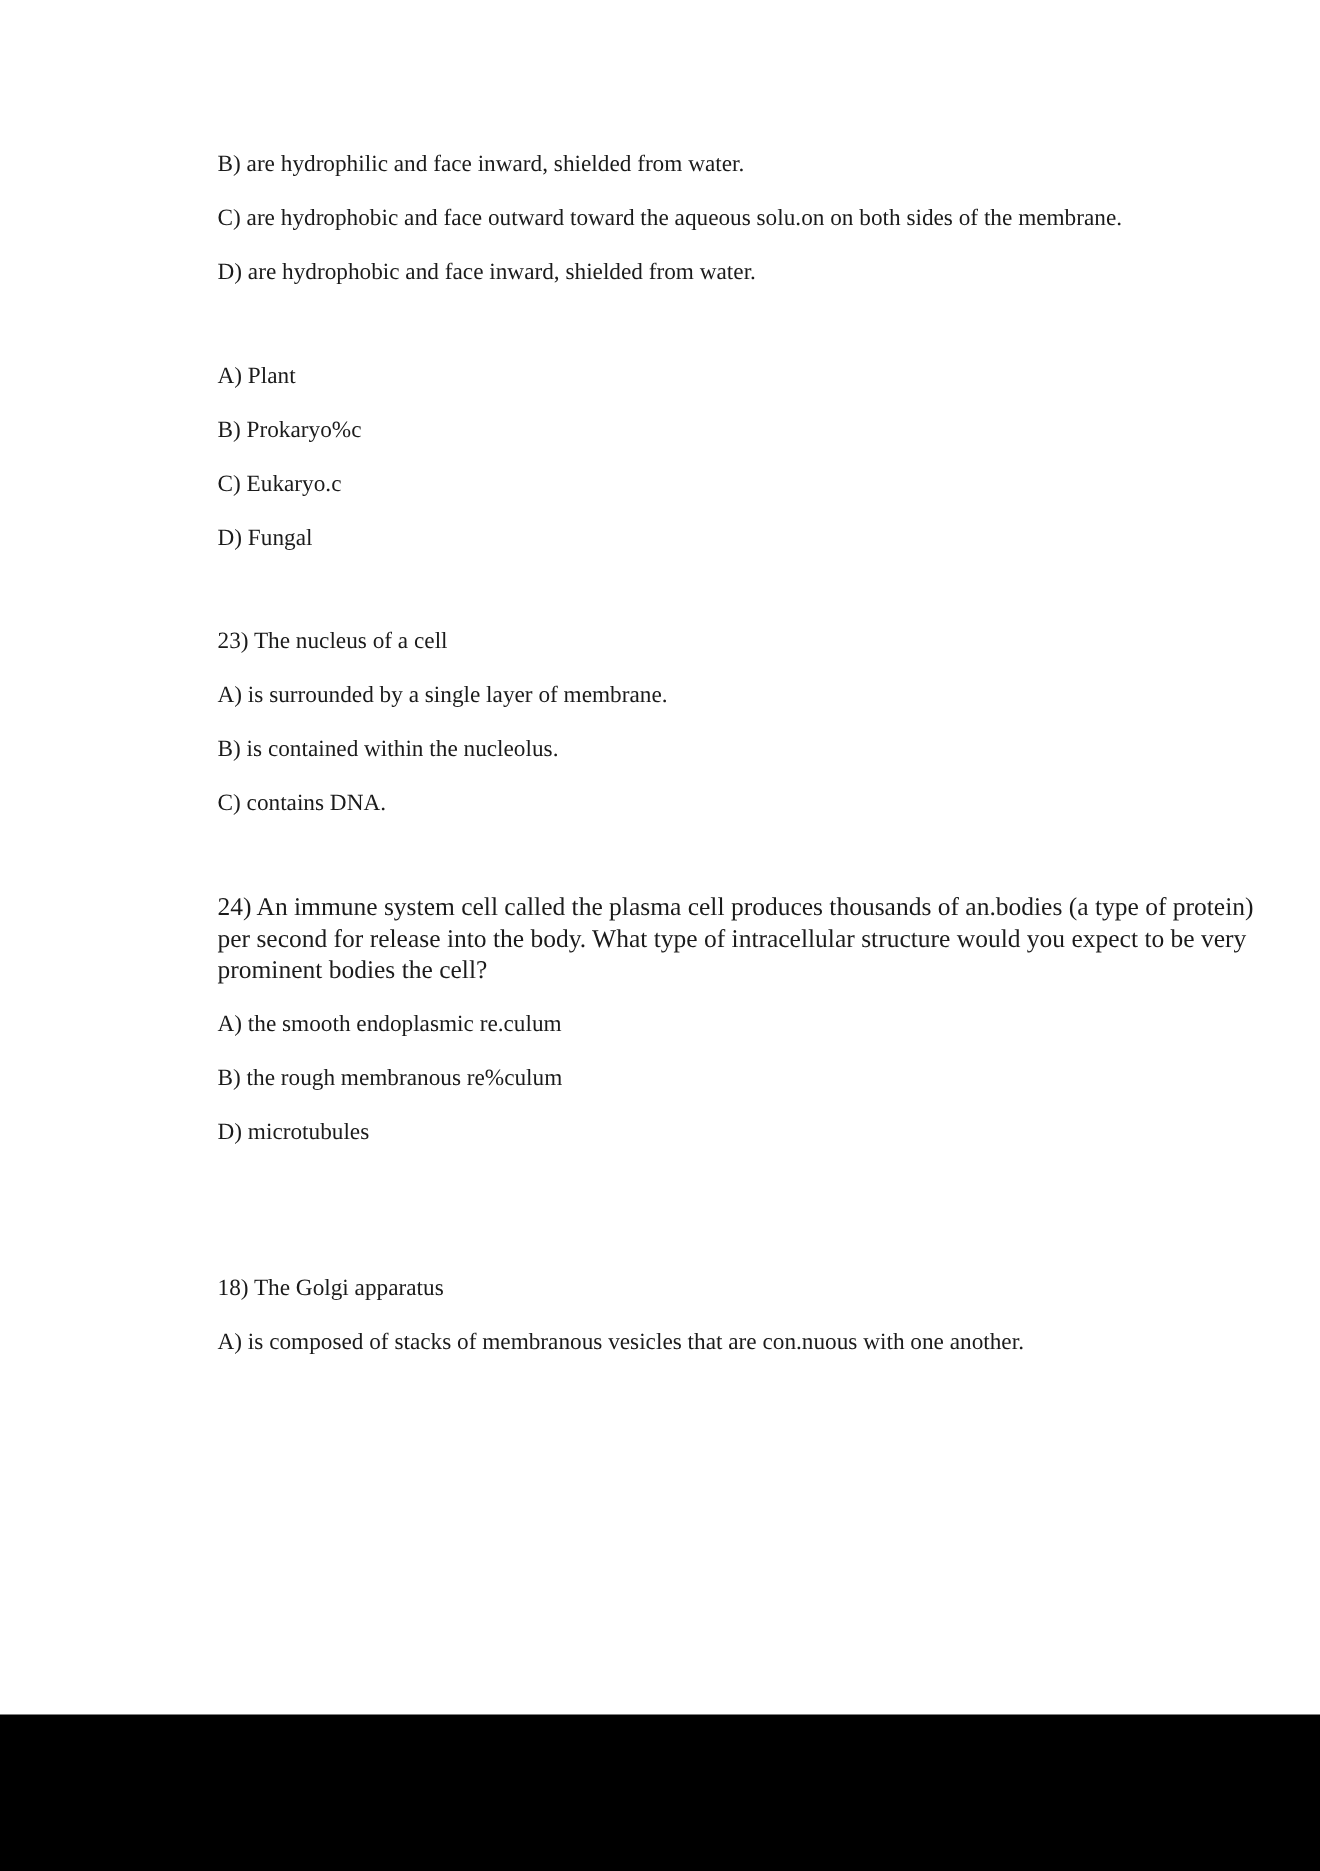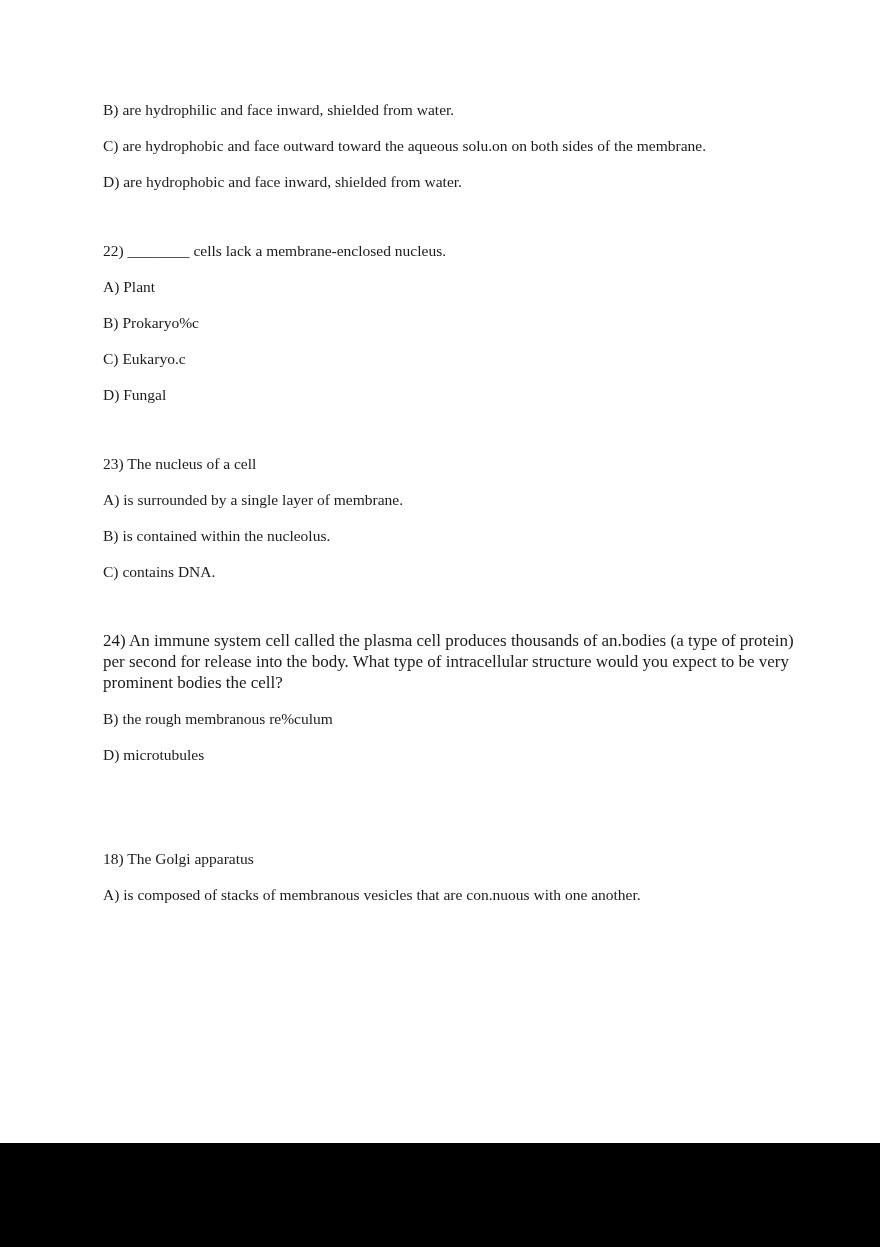--- a/index.html
+++ b/index.html
@@ -13,20 +13,21 @@
     position: relative;
     overflow: hidden;
     font-family: "Liberation Serif", "DejaVu Serif", serif;
     color: #1b1b1b;
   }
   .doc {
     padding: 99px 0 0 103px;
   }
   .qblock {
     padding-top: 33px;
+    margin-left: 42px;
   }
   .qblock.first {
     padding-top: 0;
   }
   .qblock.big-gap {
     padding-top: 68px;
   }
   .line {
     font-size: 15.5px;
     line-height: 21px;
@@ -55,40 +56,40 @@
 
 <main class="doc">
 
   <section class="qblock first">
     <p class="line">B) are hydrophilic and face inward, shielded from water.</p>
     <p class="line">C) are hydrophobic and face outward toward the aqueous solu.on on both sides of the membrane.</p>
     <p class="line">D) are hydrophobic and face inward, shielded from water.</p>
   </section>
 
   <section class="qblock">
-    <p class="line">22) ________ cells lack a membrane-enclosed nucleus.</p>
     <p class="line">A) Plant</p>
     <p class="line">B) Prokaryo%c</p>
     <p class="line">C) Eukaryo.c</p>
     <p class="line">D) Fungal</p>
   </section>
 
   <section class="qblock">
     <p class="line">23) The nucleus of a cell</p>
     <p class="line">A) is surrounded by a single layer of membrane.</p>
     <p class="line">B) is contained within the nucleolus.</p>
     <p class="line">C) contains DNA.</p>
   </section>
 
   <section class="qblock">
     <div class="stem-para">
       <div class="stem-line">24) An immune system cell called the plasma cell produces thousands of an.bodies (a type of protein)</div>
       <div class="stem-line">per second for release into the body. What type of intracellular structure would you expect to be very</div>
       <div class="stem-line">prominent bodies the cell?</div>
     </div>
+    <p class="line">A) the smooth endoplasmic re.culum</p>
     <p class="line">B) the rough membranous re%culum</p>
     <p class="line">D) microtubules</p>
   </section>
 
   <section class="qblock big-gap">
     <p class="line">18) The Golgi apparatus</p>
     <p class="line">A) is composed of stacks of membranous vesicles that are con.nuous with one another.</p>
   </section>
 
 </main>

